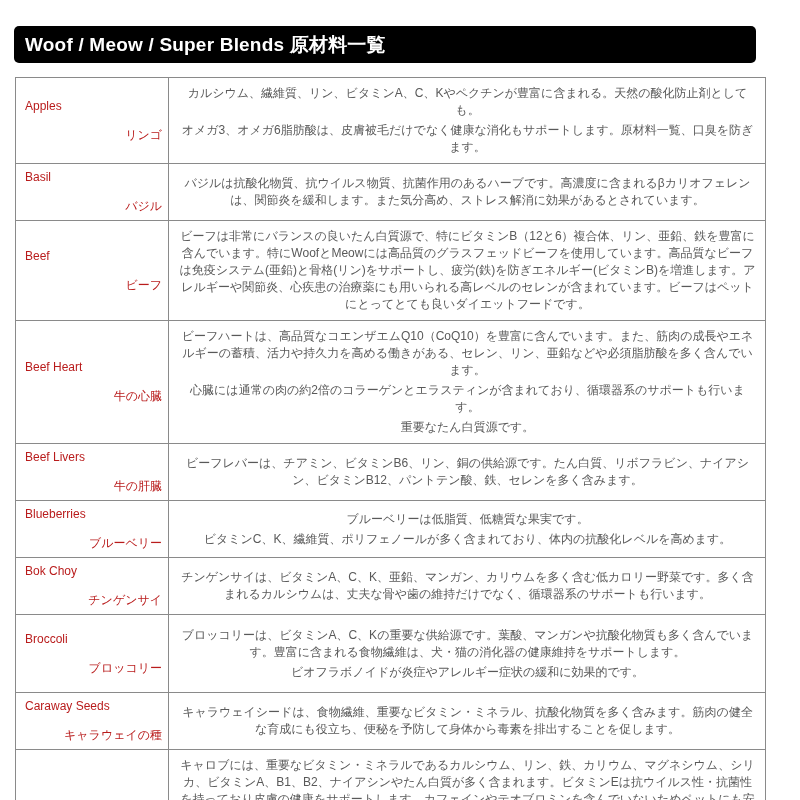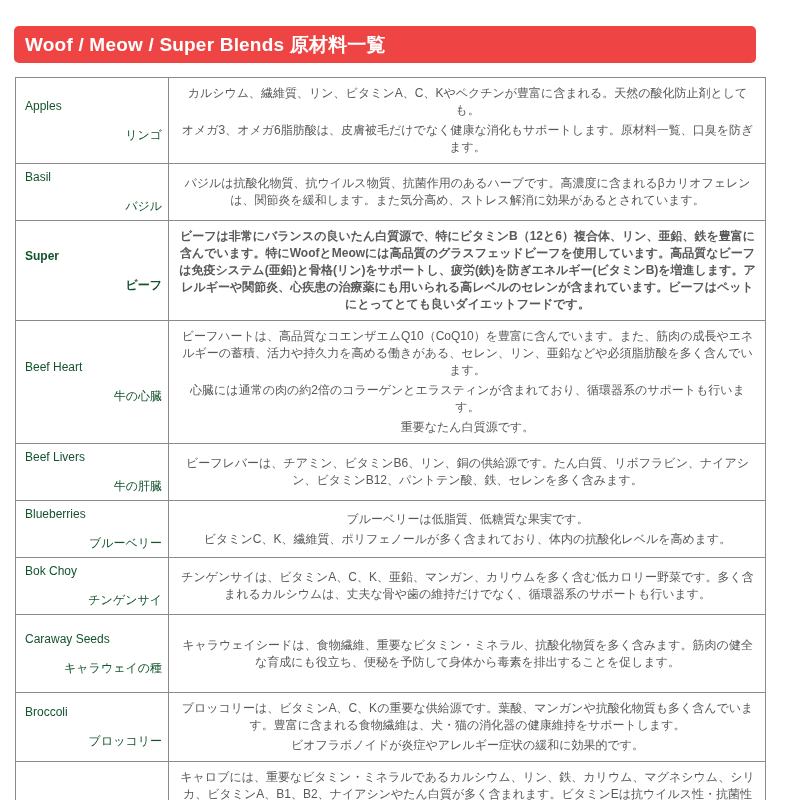--- a/index.html
+++ b/index.html
@@ -11,21 +11,21 @@
     height: 800px;
     overflow: hidden;
     background: #ffffff;
     font-family: "Liberation Sans", "DejaVu Sans", sans-serif;
   }
   .header-bar {
     box-sizing: border-box;
     margin: 26px 0 14px 14px;
     width: 742px;
     height: 37px;
-    background: #ef4444;
+    background: #000000;
     border-radius: 5px;
     color: #ffffff;
     font-size: 19px;
     font-weight: bold;
     line-height: 37px;
     padding-left: 11px;
     letter-spacing: 0.2px;
   }
   table.ingredients {
     border-collapse: collapse;
@@ -35,40 +35,40 @@
     border: 1px solid #6e6e6e;
   }
   table.ingredients td {
     border: 1px solid #8a8a8a;
     vertical-align: middle;
     box-sizing: border-box;
   }
   td.name-cell {
     width: 153px;
     padding: 6px 6px 6px 9px;
-    color: #14532d;
+    color: #b91c1c;
     font-size: 12px;
   }
   .name-en { line-height: 15px; }
   .name-ja { line-height: 15px; margin-top: 14px; text-align: right; }
   .name-ja:empty { margin-top: 0; }
   td.desc-cell {
     padding: 4px 8px 4px 9px;
     color: #595959;
     font-size: 12px;
   }
   td.desc-cell p {
     margin: 3px 0;
     line-height: 17px;
     text-align: center;
   }
   
   tr:nth-child(1)  td { height: 66px; }
   tr:nth-child(2)  td { height: 54px; }
-  tr:nth-child(3)  td { height: 90px; font-weight: bold; }
+  tr:nth-child(3)  td { height: 90px; }
   tr:nth-child(4)  td { height: 86px; }
   tr:nth-child(5)  td { height: 55px; }
   tr:nth-child(6)  td { height: 55px; }
   tr:nth-child(7)  td { height: 56px; }
   tr:nth-child(8)  td { height: 78px; }
   tr:nth-child(9)  td { height: 55px; }
   tr:nth-child(10) td { height: 74px; }
   tr:nth-child(11) td { height: 45px; }
   tr:nth-child(12) td { height: 60px; }
 </style>
@@ -95,21 +95,21 @@
       <div class="name-en">Basil</div>
       <div class="name-ja">バジル</div>
     </td>
     <td class="desc-cell">
           <p>バジルは抗酸化物質、抗ウイルス物質、抗菌作用のあるハーブです。高濃度に含まれるβカリオフェレンは、関節炎を緩和します。また気分高め、ストレス解消に効果があるとされています。</p>
         </td>
   </tr>
 
   <tr>
     <td class="name-cell">
-      <div class="name-en">Super</div>
+      <div class="name-en">Beef</div>
       <div class="name-ja">ビーフ</div>
     </td>
     <td class="desc-cell">
           <p>ビーフは非常にバランスの良いたん白質源で、特にビタミンB（12と6）複合体、リン、亜鉛、鉄を豊富に含んでいます。特にWoofとMeowには高品質のグラスフェッドビーフを使用しています。高品質なビーフは免疫システム(亜鉛)と骨格(リン)をサポートし、疲労(鉄)を防ぎエネルギー(ビタミンB)を増進します。アレルギーや関節炎、心疾患の治療薬にも用いられる高レベルのセレンが含まれています。ビーフはペットにとってとても良いダイエットフードです。</p>
         </td>
   </tr>
 
   <tr>
     <td class="name-cell">
       <div class="name-en">Beef Heart</div>
@@ -148,36 +148,36 @@
       <div class="name-en">Bok Choy</div>
       <div class="name-ja">チンゲンサイ</div>
     </td>
     <td class="desc-cell">
           <p>チンゲンサイは、ビタミンA、C、K、亜鉛、マンガン、カリウムを多く含む低カロリー野菜です。多く含まれるカルシウムは、丈夫な骨や歯の維持だけでなく、循環器系のサポートも行います。</p>
         </td>
   </tr>
 
   <tr>
     <td class="name-cell">
-      <div class="name-en">Caraway Seeds</div>
-      <div class="name-ja">キャラウェイの種</div>
-    </td>
-    <td class="desc-cell">
-          <p>キャラウェイシードは、食物繊維、重要なビタミン・ミネラル、抗酸化物質を多く含みます。筋肉の健全な育成にも役立ち、便秘を予防して身体から毒素を排出することを促します。</p>
-        </td>
-  </tr>
-
-  <tr>
-    <td class="name-cell">
       <div class="name-en">Broccoli</div>
       <div class="name-ja">ブロッコリー</div>
     </td>
     <td class="desc-cell">
           <p>ブロッコリーは、ビタミンA、C、Kの重要な供給源です。葉酸、マンガンや抗酸化物質も多く含んでいます。豊富に含まれる食物繊維は、犬・猫の消化器の健康維持をサポートします。</p>
           <p>ビオフラボノイドが炎症やアレルギー症状の緩和に効果的です。</p>
+        </td>
+  </tr>
+
+  <tr>
+    <td class="name-cell">
+      <div class="name-en">Caraway Seeds</div>
+      <div class="name-ja">キャラウェイの種</div>
+    </td>
+    <td class="desc-cell">
+          <p>キャラウェイシードは、食物繊維、重要なビタミン・ミネラル、抗酸化物質を多く含みます。筋肉の健全な育成にも役立ち、便秘を予防して身体から毒素を排出することを促します。</p>
         </td>
   </tr>
 
   <tr>
     <td class="name-cell">
       
       
     </td>
     <td class="desc-cell">
           <p>キャロブには、重要なビタミン・ミネラルであるカルシウム、リン、鉄、カリウム、マグネシウム、シリカ、ビタミンA、B1、B2、ナイアシンやたん白質が多く含まれます。ビタミンEは抗ウイルス性・抗菌性を持っており皮膚の健康をサポートします。カフェインやテオブロミンを含んでいないためペットにも安全です。</p>

